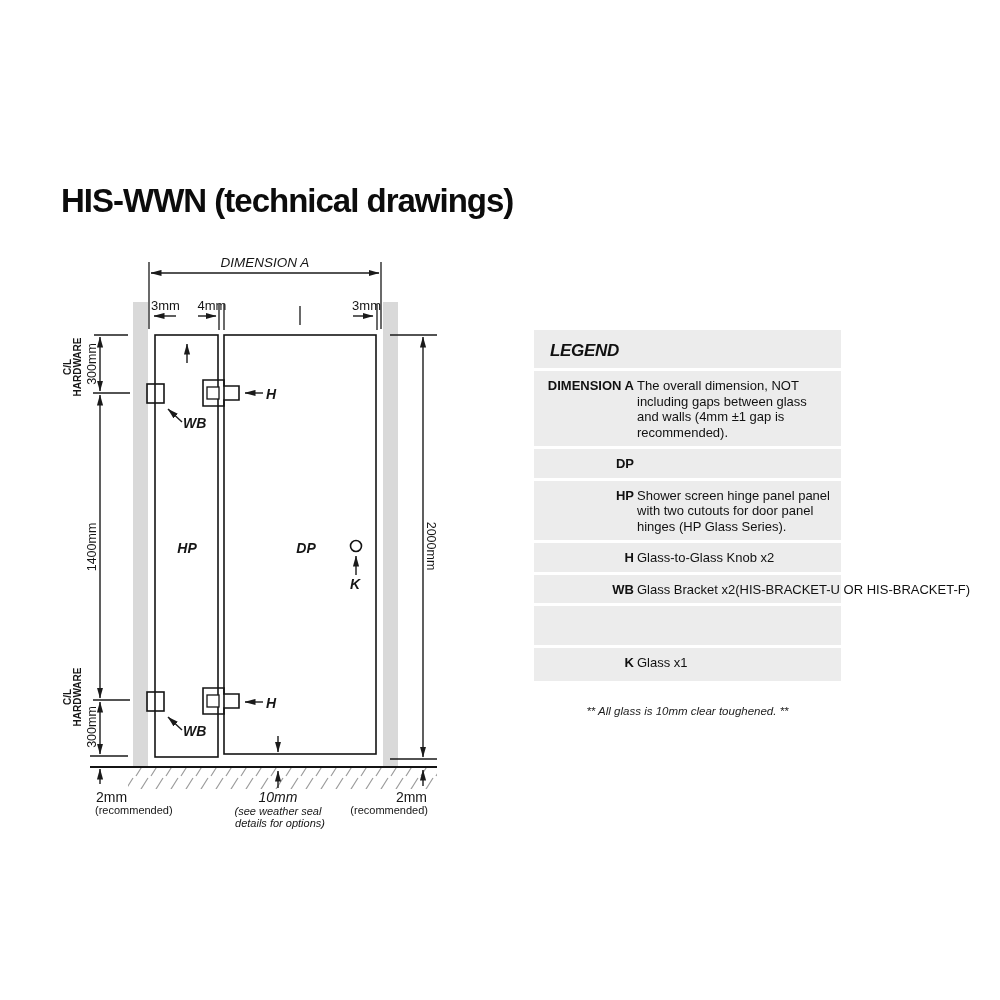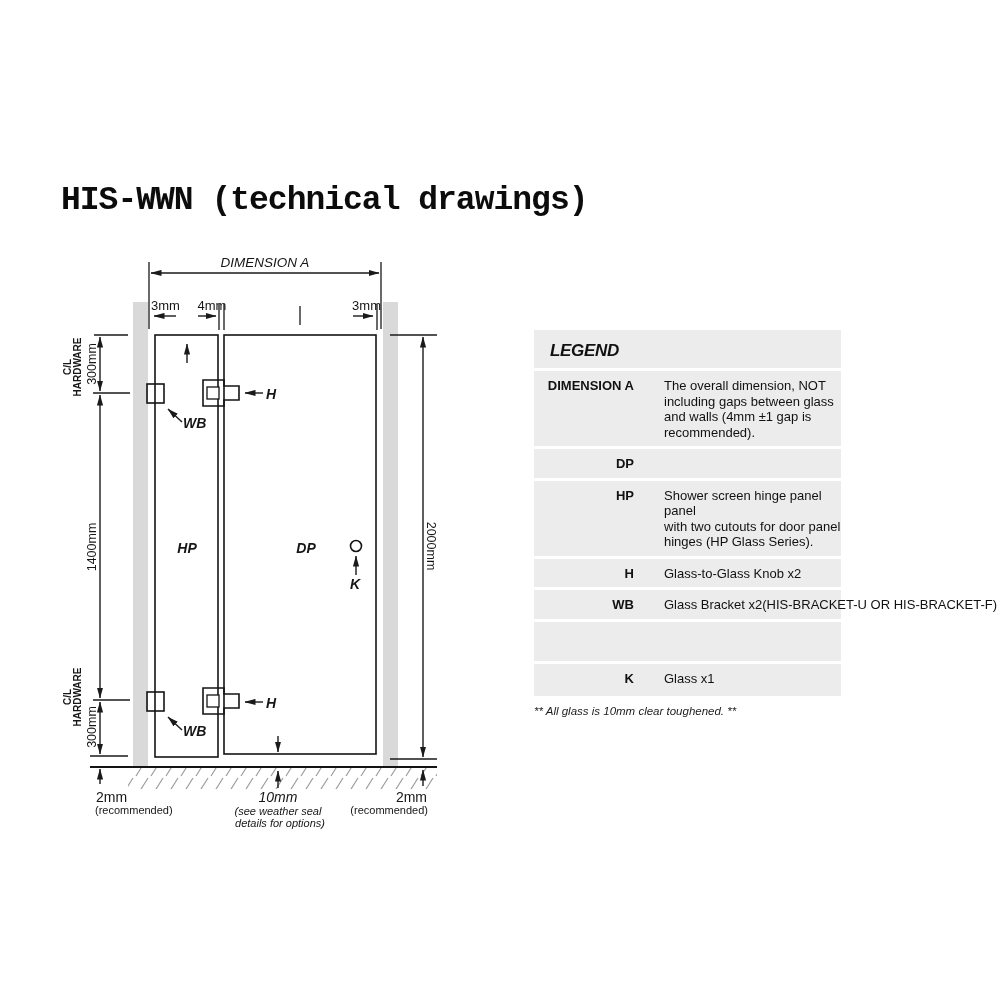--- a/index.html
+++ b/index.html
@@ -5,21 +5,20 @@
   html,body{margin:0;padding:0;}
   body{
     width:1000px;height:1000px;background:#ffffff;position:relative;
     font-family:"Liberation Sans", sans-serif;color:#111;
     -webkit-font-smoothing:antialiased;
   }
   .page-title{
     position:absolute;left:61px;top:182px;margin:0;
     font-size:33px;font-weight:bold;letter-spacing:-1px;color:#0c0c0c;
     white-space:nowrap;
-    font-family:Liberation Mono, monospace;
   }
   svg.drawing{position:absolute;left:50px;top:245px;width:450px;height:600px;overflow:visible;}
   svg.drawing text{fill:#161616;font-family:"Liberation Sans",sans-serif;}
   .dimline{stroke:#1a1a1a;stroke-width:1.4;fill:none;}
   .tick{stroke:#1a1a1a;stroke-width:1.3;fill:none;}
   .edge{stroke:#141414;stroke-width:1.6;fill:none;}
   .t-dim{font-size:13px;}
   .t-dim-i{font-size:13.5px;font-style:italic;}
   .t-rot{font-size:12.5px;}
   .t-cl{font-size:10px;font-weight:bold;}
@@ -36,26 +35,26 @@
     font-size:17px;font-weight:bold;letter-spacing:-0.3px;
     padding:11px 0 7px 16px;border-bottom:3px solid #ffffff;font-style:italic;
   }
   .legend-row{display:flex;padding:7px 0 6px 0;border-bottom:3px solid #ffffff;}
   .legend-row:last-of-type{border-bottom:none;padding-bottom:10px;}
   .legend-row .term{
     flex:0 0 100px;text-align:right;font-size:13px;font-weight:bold;
     line-height:15.5px;white-space:pre-line;
   }
   .legend-row .desc{
-    margin-left:30px;font-size:13px;line-height:15.5px;white-space:pre-line;flex:1;
+    margin-left:3px;font-size:13px;line-height:15.5px;white-space:pre-line;flex:1;
   }
   .legend-row.nowrap .desc{white-space:nowrap;overflow:visible;}
   .legend-row.empty{min-height:26px;}
   .legend-footnote{
-    position:absolute;left:534px;top:705px;width:307px;
+    position:absolute;left:534px;top:705px;width:307px;text-align:center;
     font-size:11.5px;font-style:italic;color:#1c1c1c;
   }
 </style>
 </head>
 <body>
 
 <h1 class="page-title">HIS-WWN (technical drawings)</h1>
 
 <svg class="drawing" viewBox="50 245 450 600" xmlns="http://www.w3.org/2000/svg">
   <defs>

